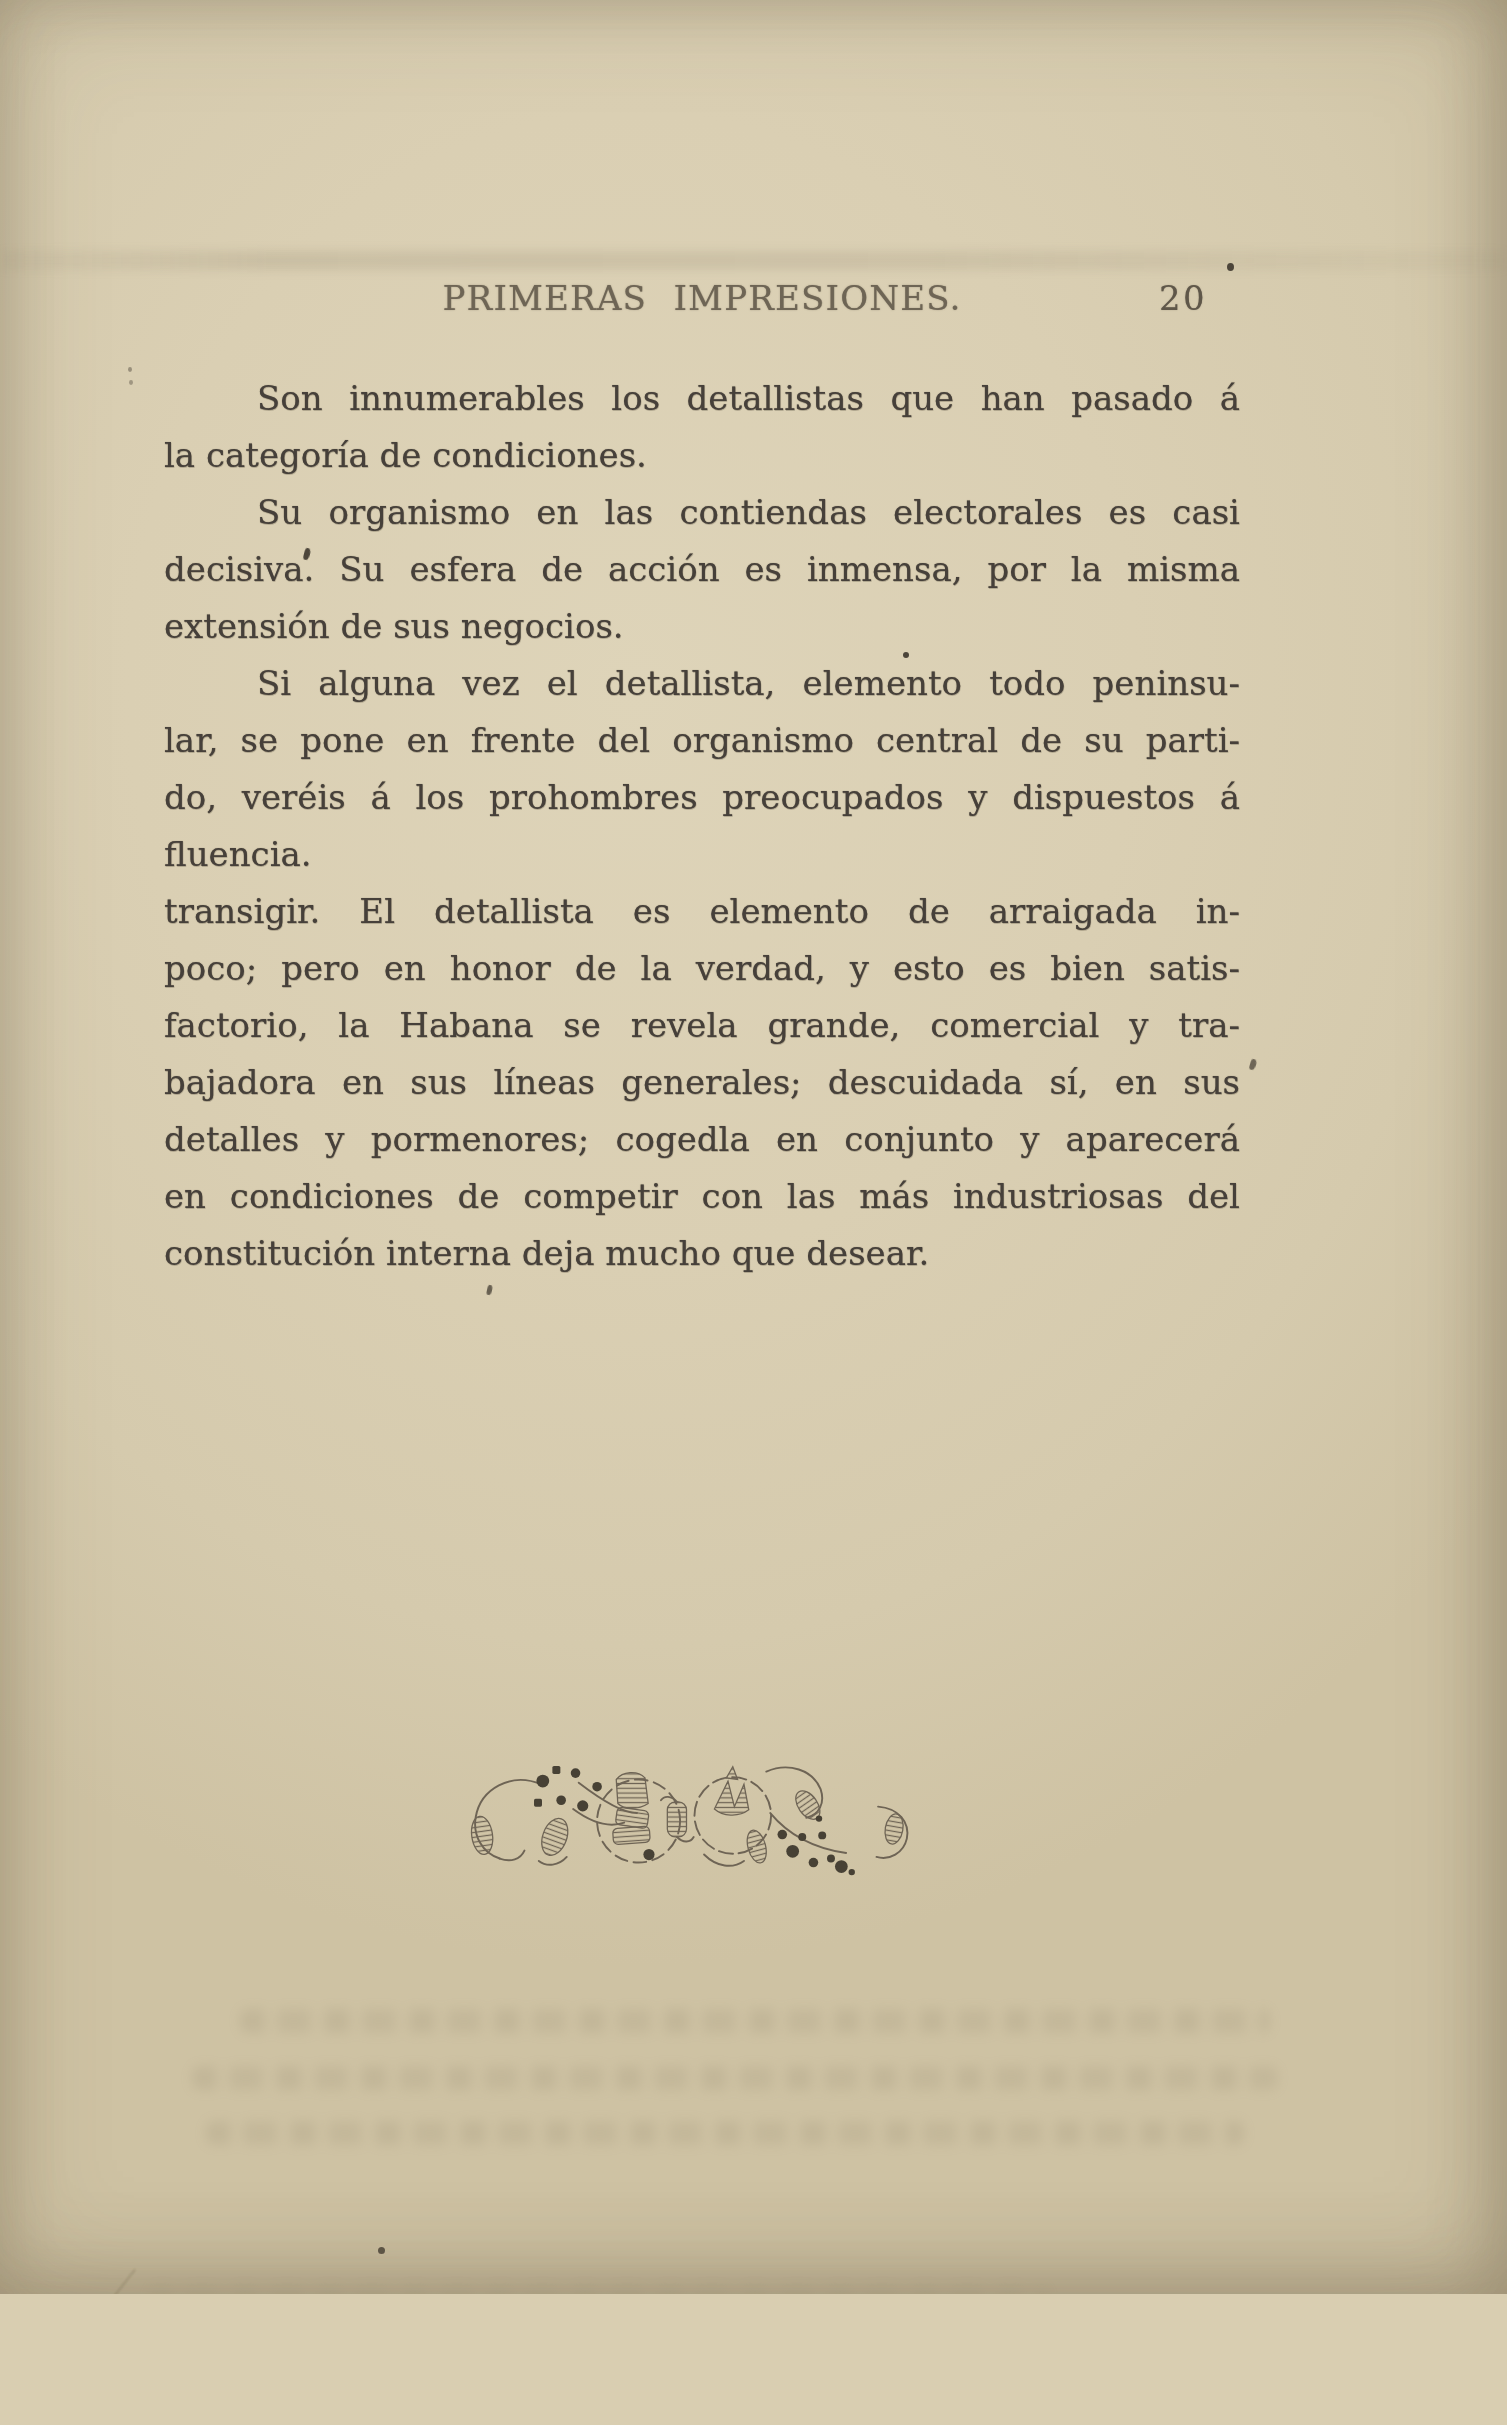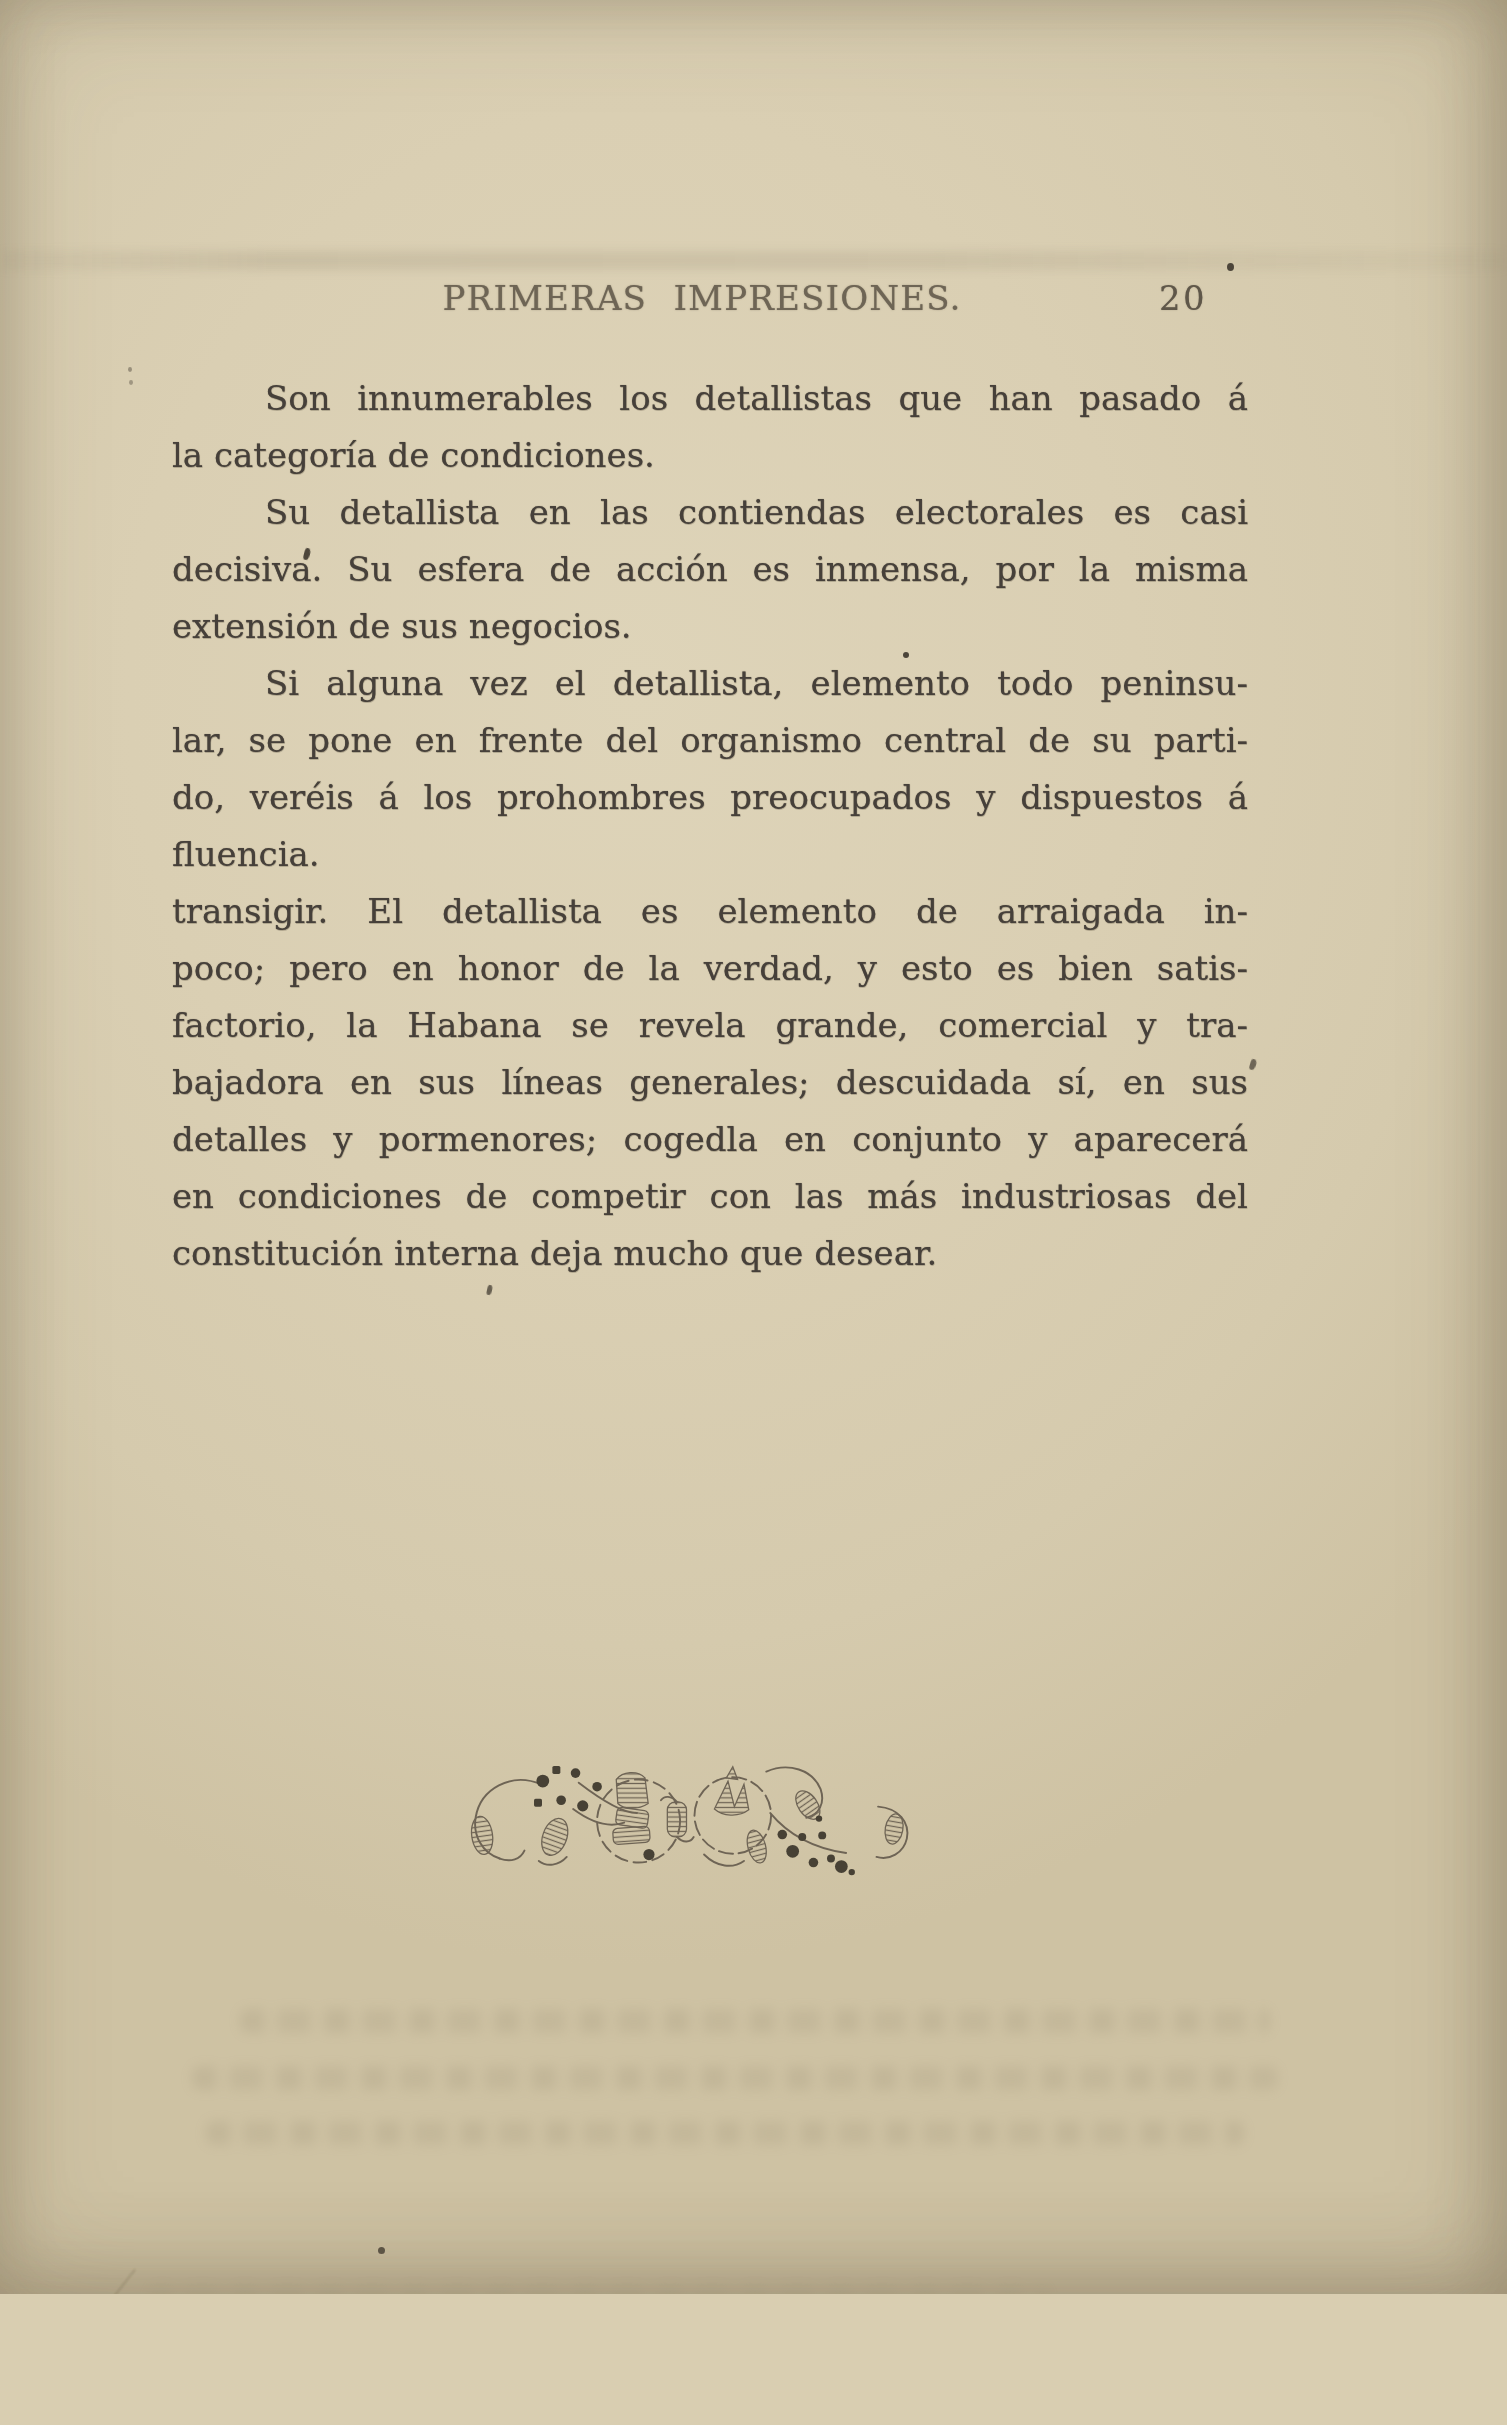--- a/index.html
+++ b/index.html
@@ -39,21 +39,21 @@
     text-shadow:0 0 1.6px rgba(110,100,82,.55), 0.4px 0.4px 0 rgba(110,100,82,.35);
     white-space:nowrap;
   }
   .folio{
     position:absolute;left:1159px;top:277px;width:96px;height:42px;
     font-size:34px;line-height:42px;letter-spacing:2.4px;
     color:#5f5749;
     text-shadow:0 0 1.2px rgba(90,80,65,.5);
   }
   .text-block{
-    position:absolute;left:172px;top:370px;width:1076px;
+    position:absolute;left:164px;top:370px;width:1076px;
     color:#46403a;
     font-size:34px;
   }
   .tline{
     height:57px;line-height:57px;
     text-align:justify;text-align-last:justify;
     white-space:normal;overflow:visible;
     text-shadow:0 0 1px rgba(70,60,45,.55), 0.5px 0.5px 0 rgba(70,60,45,.22);
   }
   .tline.indent{padding-left:93px;}
@@ -88,21 +88,21 @@
 <div id="page">
 
   <div class="streak"></div>
 
   <div class="running-header">PRIMERAS IMPRESIONES.</div>
   <div class="folio">20</div>
 
   <div class="text-block">
     <div class="tline indent">Son innumerables los detallistas que han pasado á</div>
     <div class="tline endline">la categoría de condiciones.</div>
-    <div class="tline indent">Su detallista en las contiendas electorales es casi</div>
+    <div class="tline indent">Su organismo en las contiendas electorales es casi</div>
     <div class="tline">decisiva. Su esfera de acción es inmensa, por la misma</div>
     <div class="tline endline">extensión de sus negocios.</div>
     <div class="tline indent">Si alguna vez el detallista, elemento todo peninsu-</div>
     <div class="tline">lar, se pone en frente del organismo central de su parti-</div>
     <div class="tline">do, veréis á los prohombres preocupados y dispuestos á</div>
     <div class="tline endline">fluencia.</div>
     <div class="tline">transigir. El detallista es elemento de arraigada in-</div>
     <div class="tline">poco; pero en honor de la verdad, y esto es bien satis-</div>
     <div class="tline">factorio, la Habana se revela grande, comercial y tra-</div>
     <div class="tline">bajadora en sus líneas generales; descuidada sí, en sus</div>

